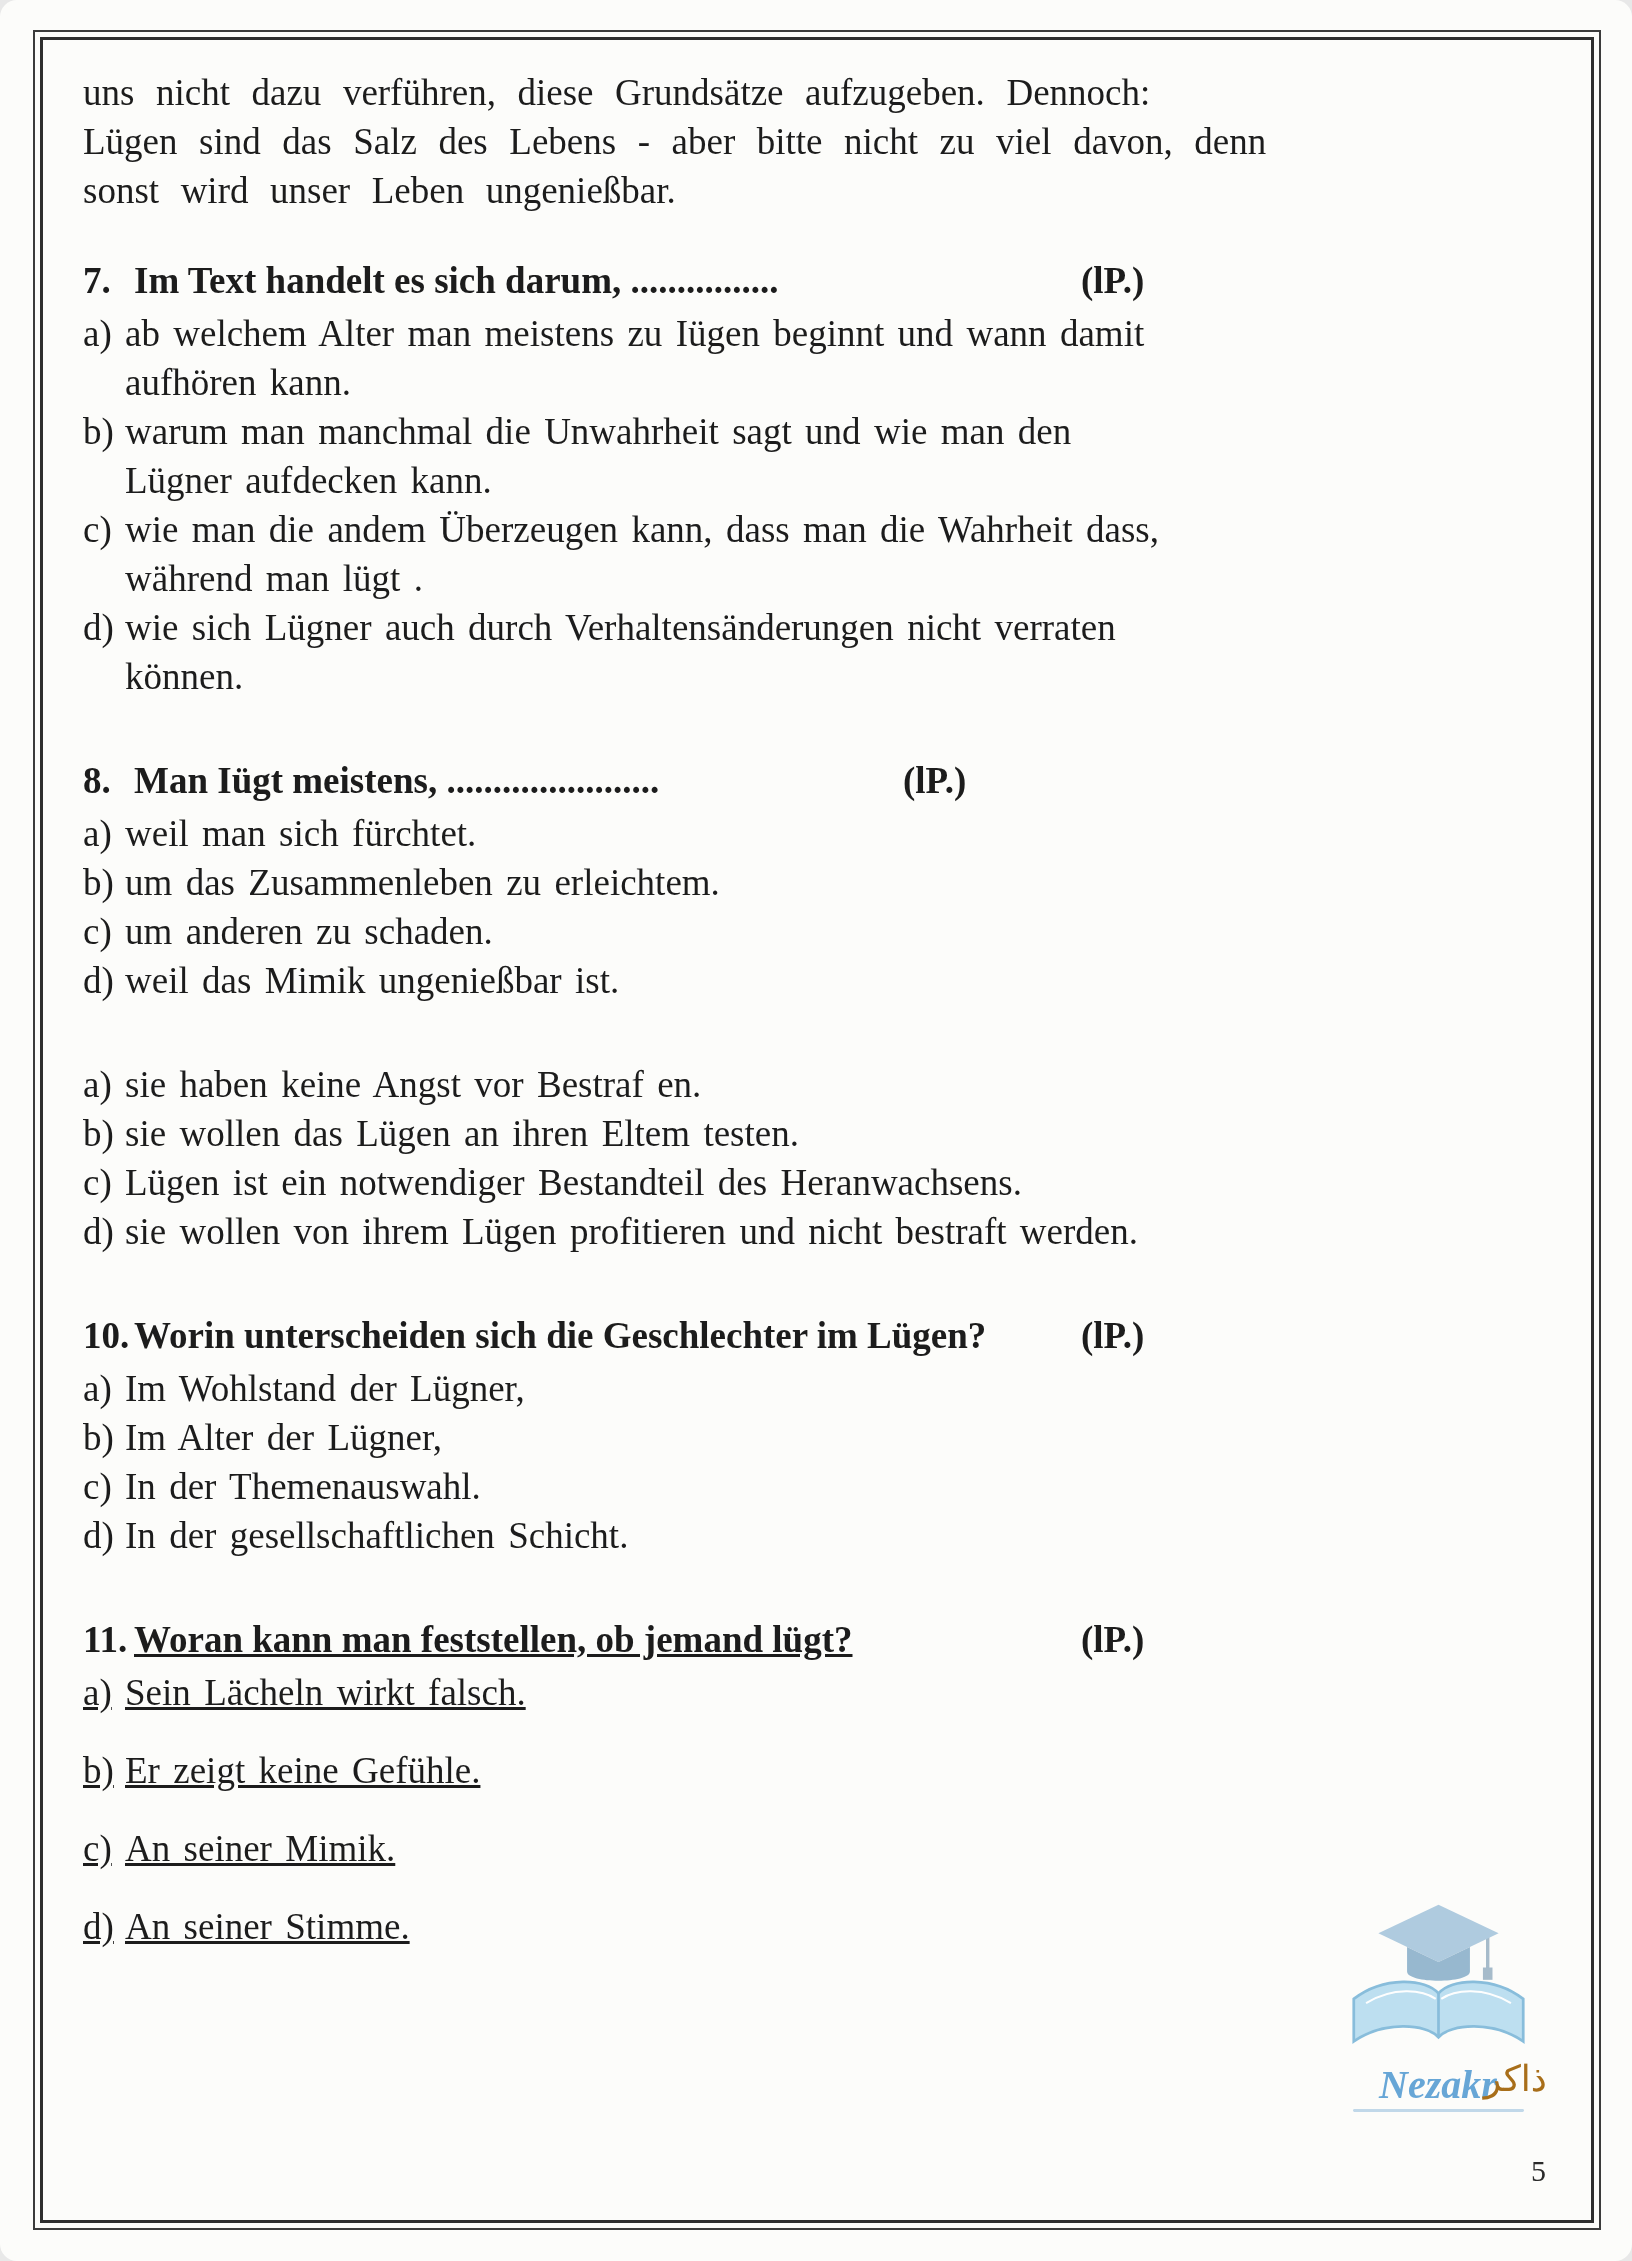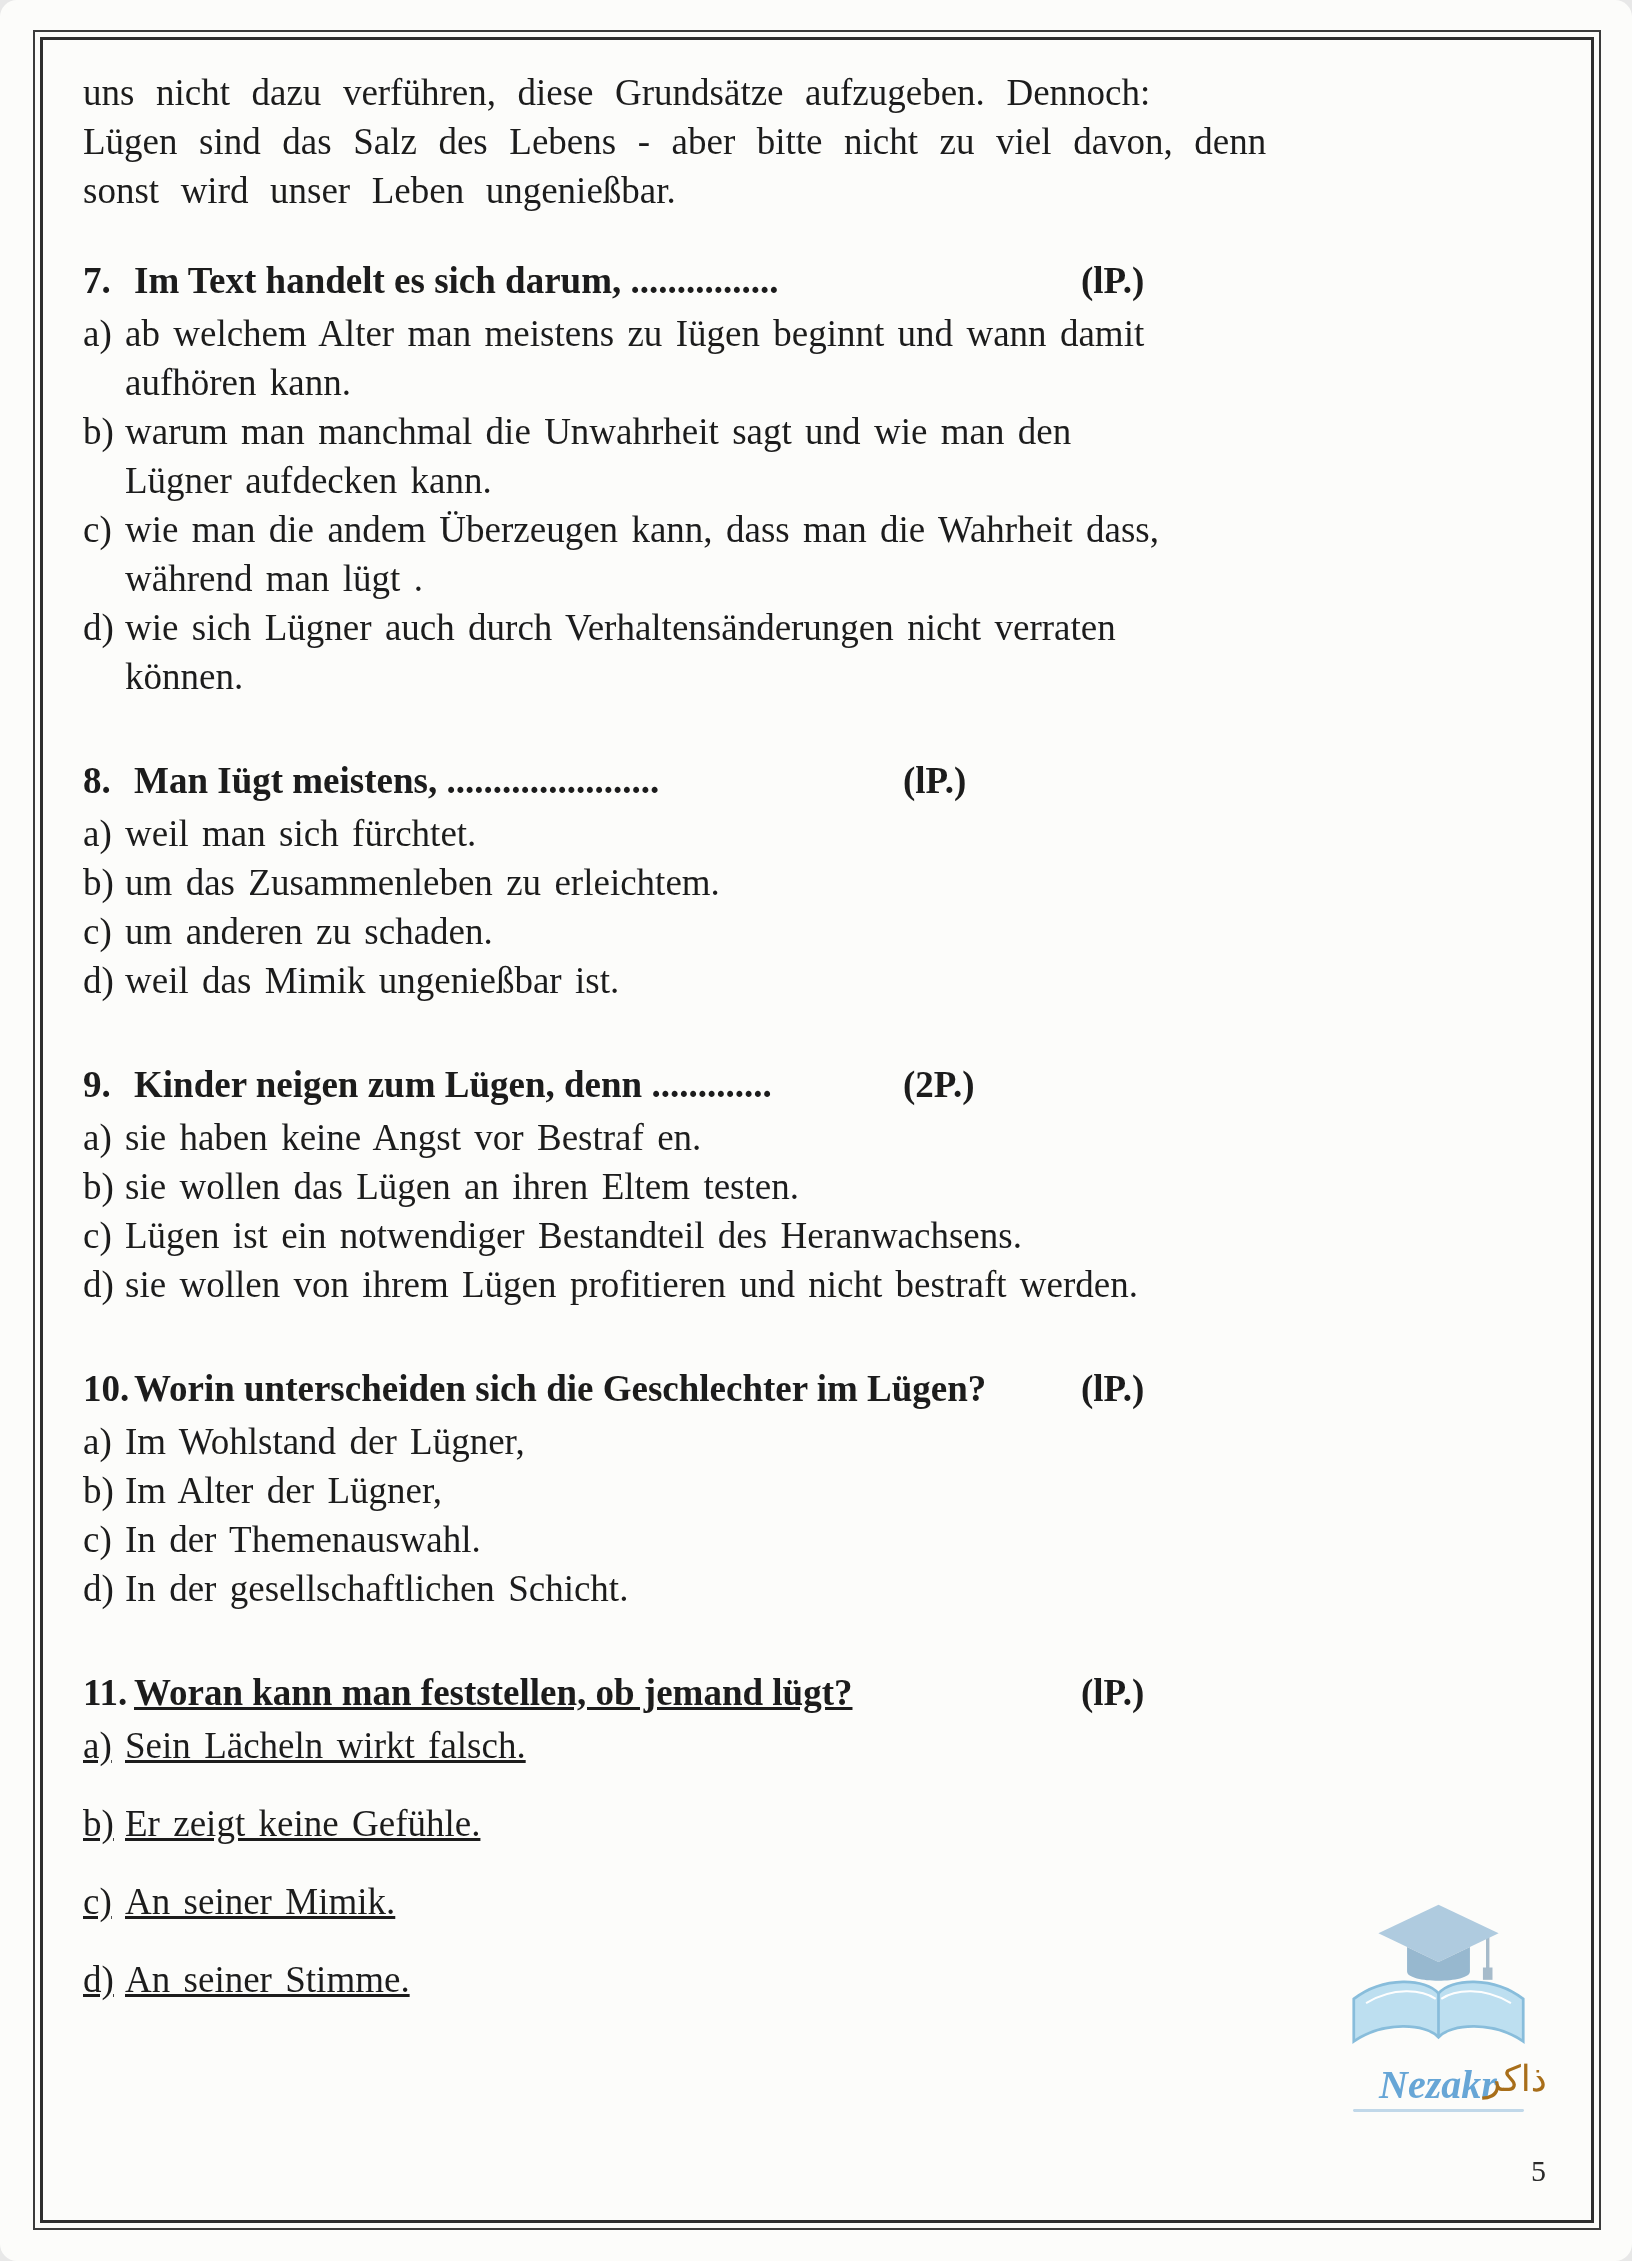--- a/index.html
+++ b/index.html
@@ -151,24 +151,20 @@
                 <span class="opt-text">um anderen zu schaden.</span>
               </p>
               <p class="option">
                 <span class="opt-label">d)</span>
                 <span class="opt-text">weil das Mimik ungenießbar ist.</span>
               </p>
             </div>
   </section>
 
   <section class="question points-near">
-    <h3 class="q-head">
-      <span class="q-num">9.</span><span class="q-title">Kinder neigen zum Lügen, denn .............</span>
-      <span class="q-points">(2P.)</span>
-    </h3>
     <div class="options">
               <p class="option">
                 <span class="opt-label">a)</span>
                 <span class="opt-text">sie haben keine Angst vor Bestraf en.</span>
               </p>
               <p class="option">
                 <span class="opt-label">b)</span>
                 <span class="opt-text">sie wollen das Lügen an ihren Eltem testen.</span>
               </p>
               <p class="option">

